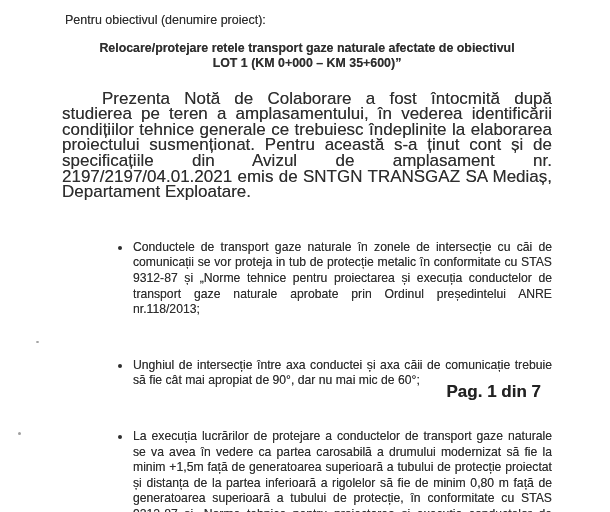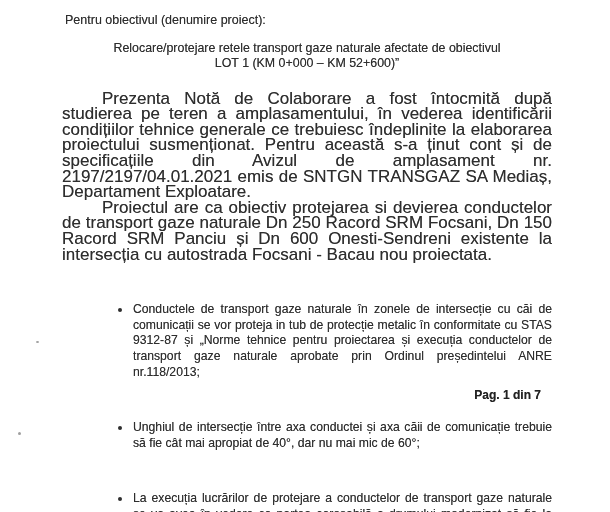--- a/index.html
+++ b/index.html
@@ -27,21 +27,21 @@
     text-shadow: 0 0 0.5px rgba(45,45,45,0.6);
   }
   .intro-label {
     font-size: 12.5px;
     line-height: 15px;
     margin-left: 3px;
   }
   .heading {
     margin-top: 13px;
     text-align: center;
-    font-weight: normal;
+    font-weight: bold;
     font-size: 12.4px;
     line-height: 15.3px;
     padding: 0 30px;
   }
   .body-block {
     margin-top: 19px;
     font-size: 17px;
     line-height: 15.6px;
     text-align: justify;
   }
@@ -66,55 +66,54 @@
     text-align: justify;
     margin-bottom: 12px;
     padding-left: 1px;
     margin-top: 40px;
   }
   .page-footer {
     position: absolute;
     right: 69px;
     bottom: 26px;
     font-weight: bold;
-    font-size: 12px;
+    font-size: 17px;
     color: #222;
   }
   .speck {
     position: absolute;
     background: rgba(80,80,80,0.55);
     border-radius: 50%;
   }
   .speck-1 { left: 36px; top: 341px; width: 3px; height: 2px; }
   .speck-2 { left: 18px; top: 432px; width: 3px; height: 3px; }
 </style>
 </head>
 <body>
 
 <div class="doc scan-text">
 
   <div class="intro-label">Pentru obiectivul (denumire proiect):</div>
 
   <div class="heading">
     <div>Relocare/protejare retele transport gaze naturale afectate de obiectivul</div>
-    <div>LOT 1 (KM 0+000 – KM 52+600)”</div>
+    <div>LOT 1 (KM 0+000 – KM 35+600)”</div>
   </div>
 
   <div class="body-block">
     <p class="para">Prezenta Notă de Colaborare a fost întocmită după studierea pe teren a amplasamentului, în vederea identificării condițiilor tehnice generale ce trebuiesc îndeplinite la elaborarea proiectului susmenționat. Pentru această s-a ținut cont și de specificațiile din Avizul de amplasament nr. 2197/2197/04.01.2021 emis de SNTGN TRANSGAZ SA Mediaș, Departament Exploatare.</p>
-    <p class="para">Proiectul are ca obiectiv protejarea si devierea conductelor de transport gaze naturale Dn 250 Racord SRM Focsani, Dn 150 Racord SRM Panciu și Dn 600 Onesti-Sendreni existente la intersecția cu autostrada Focsani - Bacau nou proiectata.</p>
   </div>
 
 
   <ul class="notes-list">
     <li>
       <span>Conductele de transport gaze naturale în zonele de intersecție cu căi de comunicații se vor proteja in tub de protecție metalic în conformitate cu STAS 9312-87 și „Norme tehnice pentru proiectarea și execuția conductelor de transport gaze naturale aprobate prin Ordinul președintelui ANRE nr.118/2013;</span>
     </li>
     <li>
-      <span>Unghiul de intersecție între axa conductei și axa căii de comunicație trebuie să fie cât mai apropiat de 40°, dar nu mai mic de 60°;</span>
+      <span>Unghiul de intersecție între axa conductei și axa căii de comunicație trebuie să fie cât mai apropiat de 90°, dar nu mai mic de 60°;</span>
     </li>
     <li>
       <span>La execuția lucrărilor de protejare a conductelor de transport gaze naturale se va avea în vedere ca partea carosabilă a drumului modernizat să fie la minim +1,5m față de generatoarea superioară a tubului de protecție proiectat și distanța de la partea inferioară a rigolelor să fie de minim 0,80 m față de generatoarea superioară a tubului de protecție, în conformitate cu STAS 9312-87 și „Norme tehnice pentru proiectarea și execuția conductelor de transport gaze naturale aprobate prin Ordinul președintelui ANRE nr.118/2013;</span>
     </li>
   </ul>
 
   <div class="speck speck-1"></div>
   <div class="speck speck-2"></div>
 
   <div class="page-footer">Pag. 1 din 7</div>

